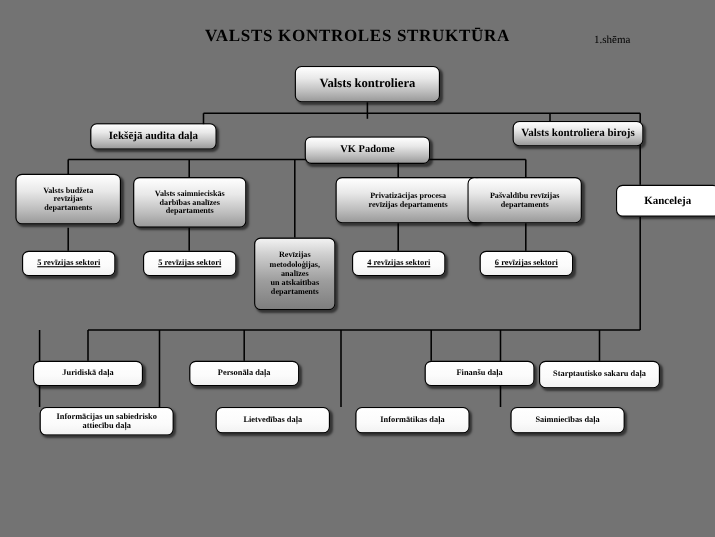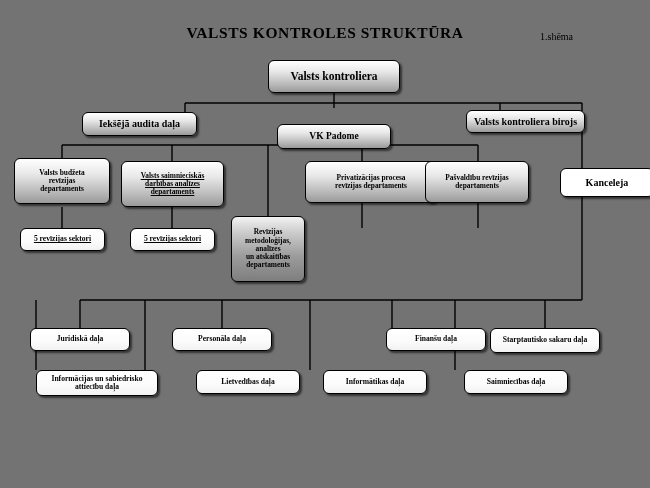--- a/index.html
+++ b/index.html
@@ -165,21 +165,21 @@
   </div>
 
   <div class="node fill-grad t-tiny" style="left:14px; top:158px; width:96px; height:46px;">
     <div style="width:100%">
       <span>Valsts budžeta</span>
       <span>revīzijas</span>
       <span>departaments</span>
     </div>
   </div>
 
-  <div class="node fill-grad t-tiny" style="left:121px; top:161px; width:103px; height:46px;text-decoration:underline;">
+  <div class="node fill-grad t-tiny" style="left:121px; top:161px; width:103px; height:46px;">
     <div style="width:100%">
       <span>Valsts saimnieciskās</span>
       <span>darbības analīzes</span>
       <span>departaments</span>
     </div>
   </div>
 
   <div class="node fill-grad-dark t-tiny" style="left:231px; top:216px; width:74px; height:66px;">
     <div style="width:100%">
       <span>Revīzijas</span>
@@ -205,21 +205,27 @@
   </div>
 
   <div class="node fill-light t-sector" style="left:20px; top:228px; width:85px; height:23px;">
     <span>5 revīzijas sektori</span>
   </div>
 
   <div class="node fill-light t-sector" style="left:130px; top:228px; width:85px; height:23px;">
     <span>5 revīzijas sektori</span>
   </div>
 
-
+  <div class="node fill-light t-sector" style="left:320px; top:228px; width:85px; height:23px;">
+    <span>4 revīzijas sektori</span>
+  </div>
+
+  <div class="node fill-light t-sector" style="left:436px; top:228px; width:85px; height:23px;">
+    <span>6 revīzijas sektori</span>
+  </div>
 
   <div class="node fill-light t-unit" style="left:30px; top:328px; width:100px; height:23px;">
     <span>Juridiskā daļa</span>
   </div>
 
   <div class="node fill-light t-unit" style="left:172px; top:328px; width:100px; height:23px;">
     <span>Personāla daļa</span>
   </div>
 
   <div class="node fill-light t-unit" style="left:342px; top:328px; width:100px; height:23px;margin-left:44px;">

